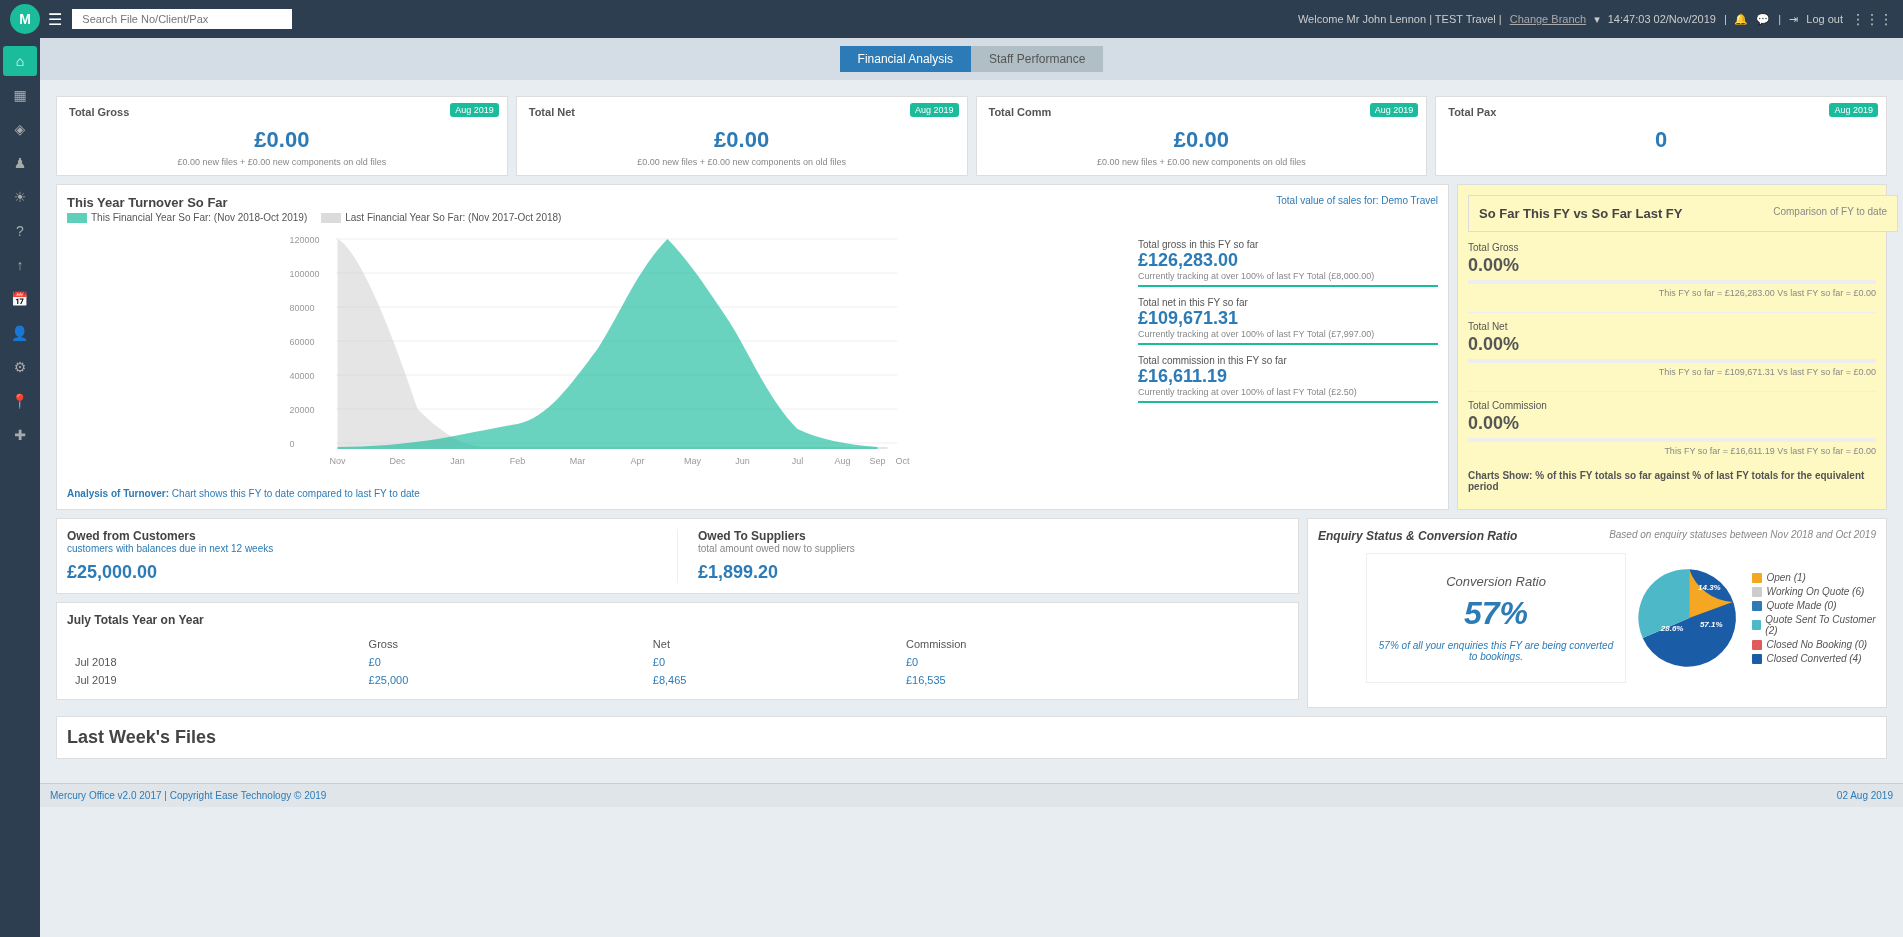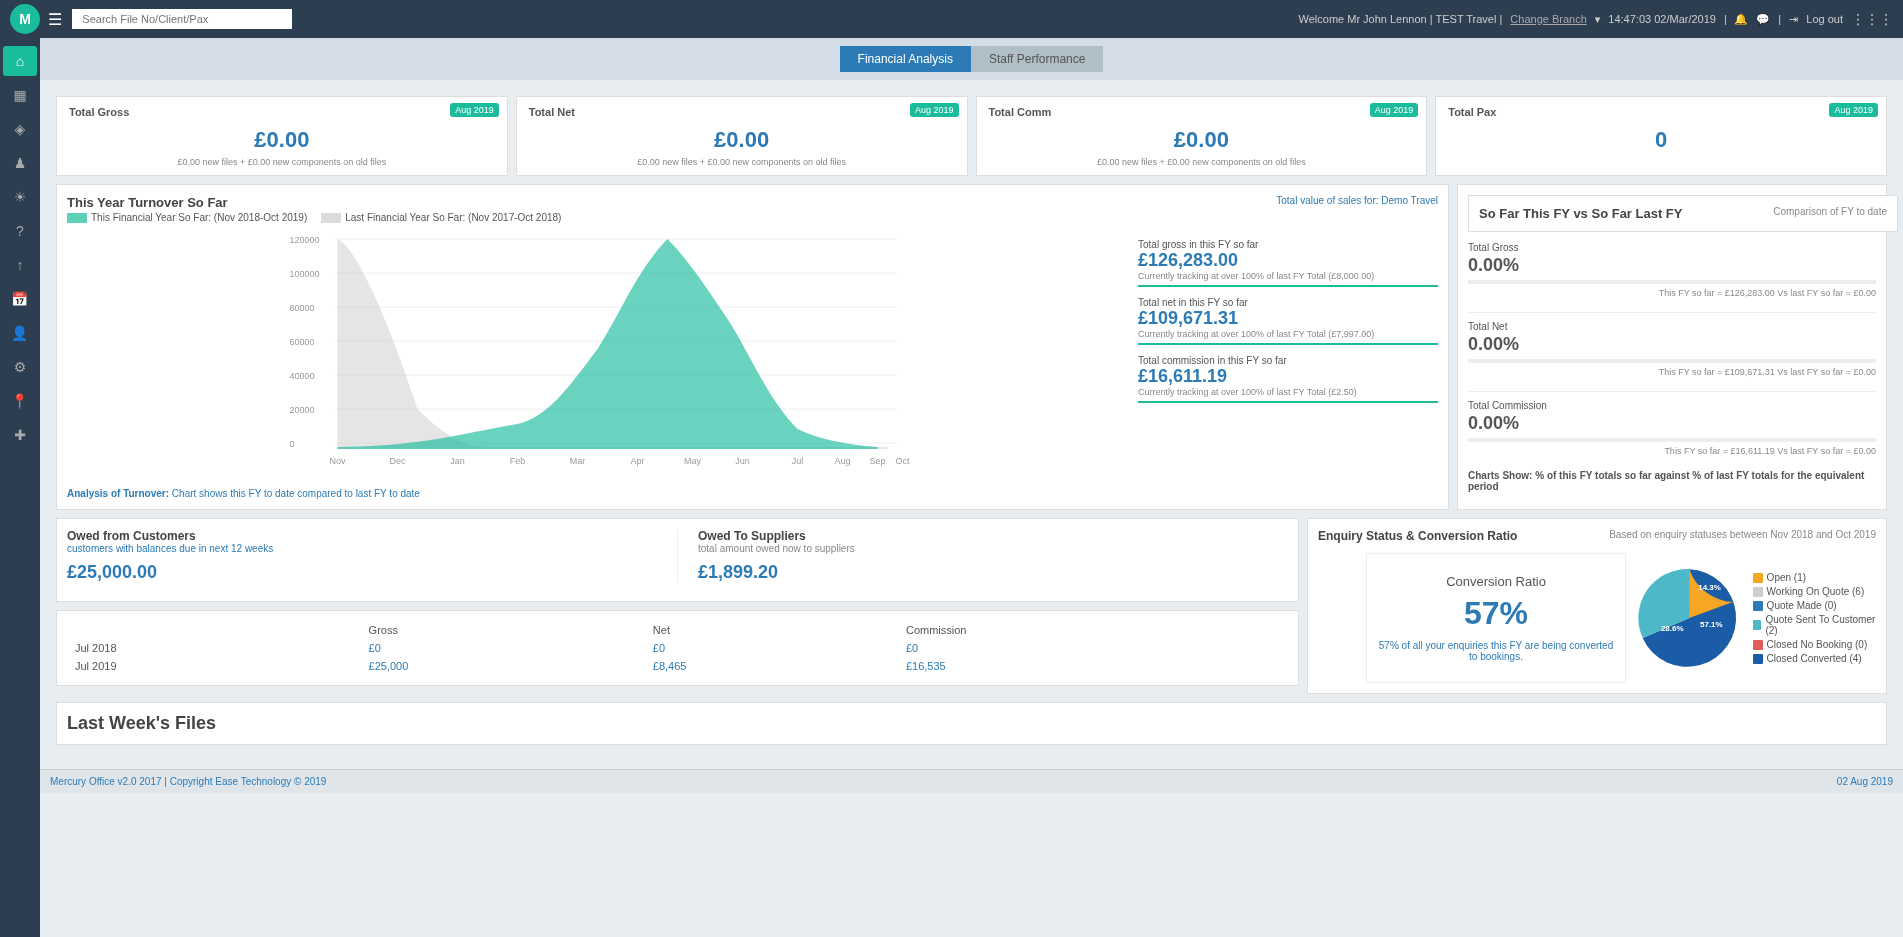--- a/index.html
+++ b/index.html
@@ -215,21 +215,21 @@
     .chart-stat-value { font-size: 18px; color: #2c7bb6; font-weight: bold; }
     .chart-stat-note { font-size: 9px; color: #888; }
     .chart-stat-bar { height: 2px; background: #1abc9c; margin-top: 4px; width: 100%; }
 
     .chart-analysis { font-size: 10px; color: #888; margin-top: 6px; }
     .chart-analysis span { color: #2c7bb6; }
 
     
     .right-panel {
       width: 430px;
-      background: #ffffff;
+      background: #fef9c3;
       border: 1px solid #ddd;
       padding: 10px;
     }
     .right-panel .section-title {
       font-size: 13px;
       font-weight: bold;
       color: #444;
     }
     .right-panel .section-sub {
       font-size: 10px;
@@ -275,20 +275,21 @@
     .owed-title { font-size: 12px; font-weight: bold; color: #444; }
     .owed-sub { font-size: 10px; color: #888; margin-bottom: 8px; }
     .owed-sub span { color: #2c7bb6; }
     .owed-value { font-size: 18px; color: #2c7bb6; font-weight: bold; }
 
     .enquiry-section {
       width: 580px;
       background: white;
       border: 1px solid #ddd;
       padding: 10px;
+      font-style: italic;
     }
     .enquiry-header {
       display: flex;
       justify-content: space-between;
       margin-bottom: 10px;
     }
     .enquiry-title { font-size: 12px; font-weight: bold; color: #444; }
     .enquiry-sub { font-size: 10px; color: #888; }
     .enquiry-inner {
       display: flex;
@@ -367,21 +368,21 @@
 <body>
 
 <div class="top-nav">
   <div class="logo">M</div>
   <span class="hamburger">☰</span>
   <input class="search-box" type="text" placeholder="Search File No/Client/Pax" style="">
   <div class="right-items">
     <span>Welcome Mr John Lennon | TEST Travel |</span>
     <span class="change-branch">Change Branch</span>
     <span>▾</span>
-    <span class="time-date">14:47:03  02/Mar/2019</span>
+    <span class="time-date">14:47:03  02/Nov/2019</span>
     <span>|</span>
     <span>🔔</span>
     <span>💬</span>
     <span>|</span>
     <span>⇥</span>
     <span class="logout">Log out</span>
     <span class="grid-icon">⋮⋮⋮</span>
   </div>
 </div>
 
@@ -586,20 +587,21 @@
             </div>
             <div class="owed-col">
               <div class="owed-title">Owed To Suppliers</div>
               <div class="owed-sub">total amount owed now to suppliers</div>
               <div class="owed-value">£1,899.20</div>
             </div>
           </div>
         </div>
 
         <div class="totals-section">
+          <div class="totals-title">July Totals Year on Year</div>
           <table class="totals-table">
             <thead>
               <tr>
                 <th></th>
                 <th>Gross</th>
                 <th>Net</th>
                 <th>Commission</th>
               </tr>
             </thead>
             <tbody>

